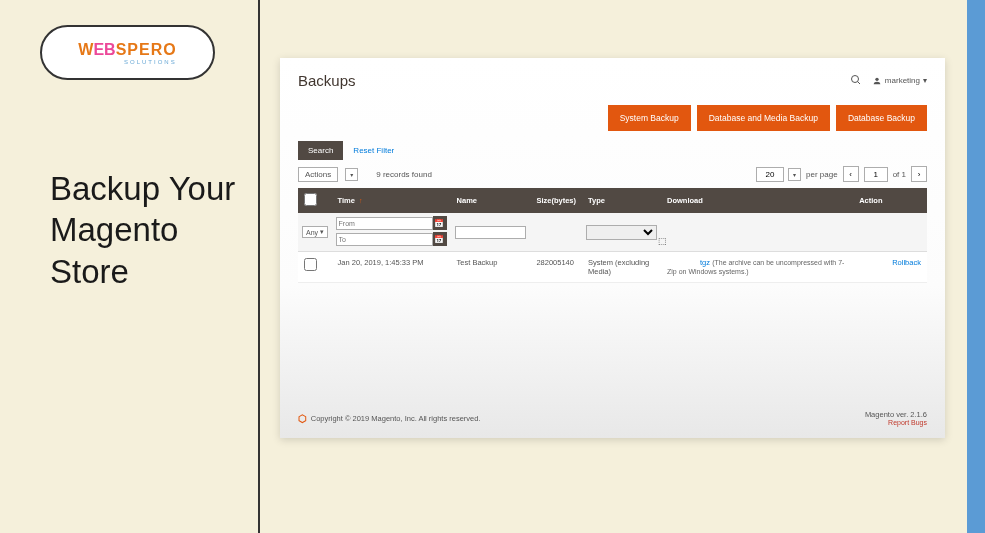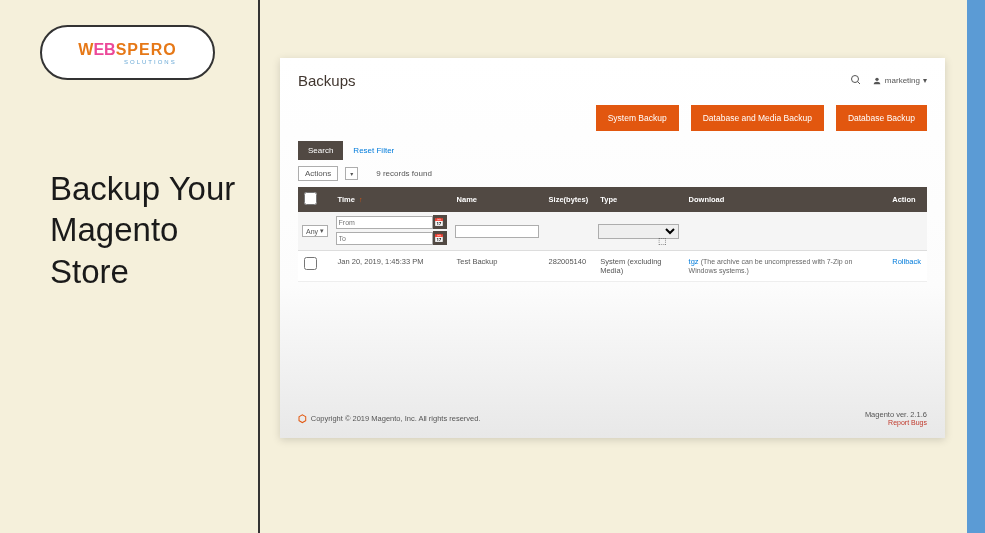--- a/index.html
+++ b/index.html
@@ -99,21 +99,21 @@
       display: flex;
       align-items: center;
       gap: 3px;
       cursor: pointer;
       font-size: 8px;
       color: #555;
     }
     .action-buttons {
       padding: 8px 18px 10px;
       display: flex;
-      gap: 12px;
+      gap: 6px;
       justify-content: flex-end;
     }
     .btn-orange {
       background: #e2570f;
       color: white;
       border: none;
       padding: 8px 12px;
       font-size: 8.5px;
       cursor: pointer;
     }
@@ -270,20 +270,21 @@
       padding: 1px 3px;
       font-size: 7px;
       background: white;
       cursor: pointer;
       display: flex;
       align-items: center;
     }
     .link-blue {
       color: #007bdb;
       cursor: pointer;
+      margin-left: 33px;
     }
     .download-text {
       font-size: 7px;
       color: #666;
     }
     .footer {
       position: absolute;
       bottom: 12px;
       left: 18px;
       right: 18px;
@@ -376,20 +377,29 @@
     <span class="reset-filter">Reset Filter</span>
   </div>
 
   <div class="grid-controls">
     <div class="left-controls">
       <span class="actions-select">
         <span>Actions</span>
       </span>
       <span class="dropdown-arrow">▾</span>
       <span class="records-found">9 records found</span>
+    </div>
+    <div class="right-controls">
+      <input class="per-page-input" value="20" style="">
+      <span class="dropdown-arrow">▾</span>
+      <span class="per-page-text">per page</span>
+      <button class="page-btn">‹</button>
+      <input class="page-input" value="1" style="">
+      <span class="per-page-text">of 1</span>
+      <button class="page-btn">›</button>
     </div>
   </div>
 
   <span class="cursor-icon">⬚</span>
 
   <table class="grid">
     <thead>
       <tr>
         <th class="checkbox-header"><input type="checkbox" style=""></th>
         <th><span>Time</span><span class="sort-arrow">↑</span></th>

